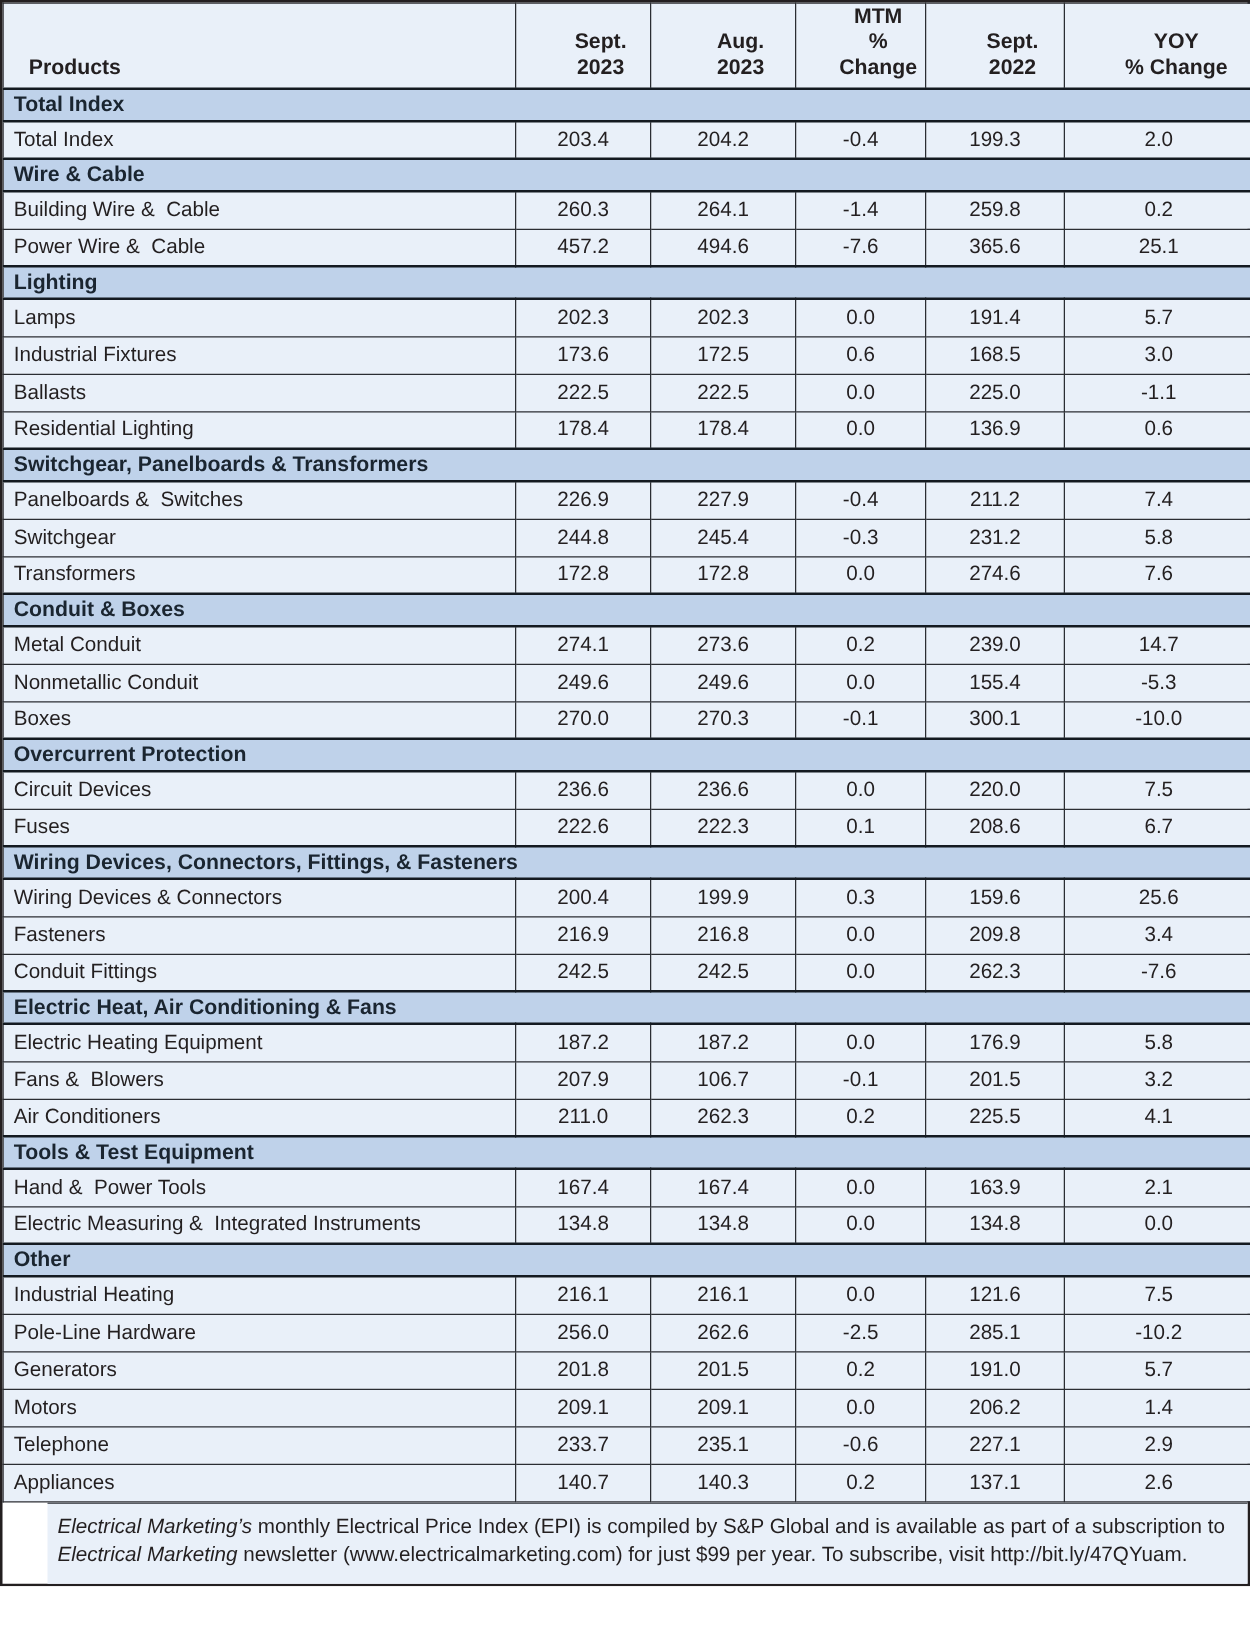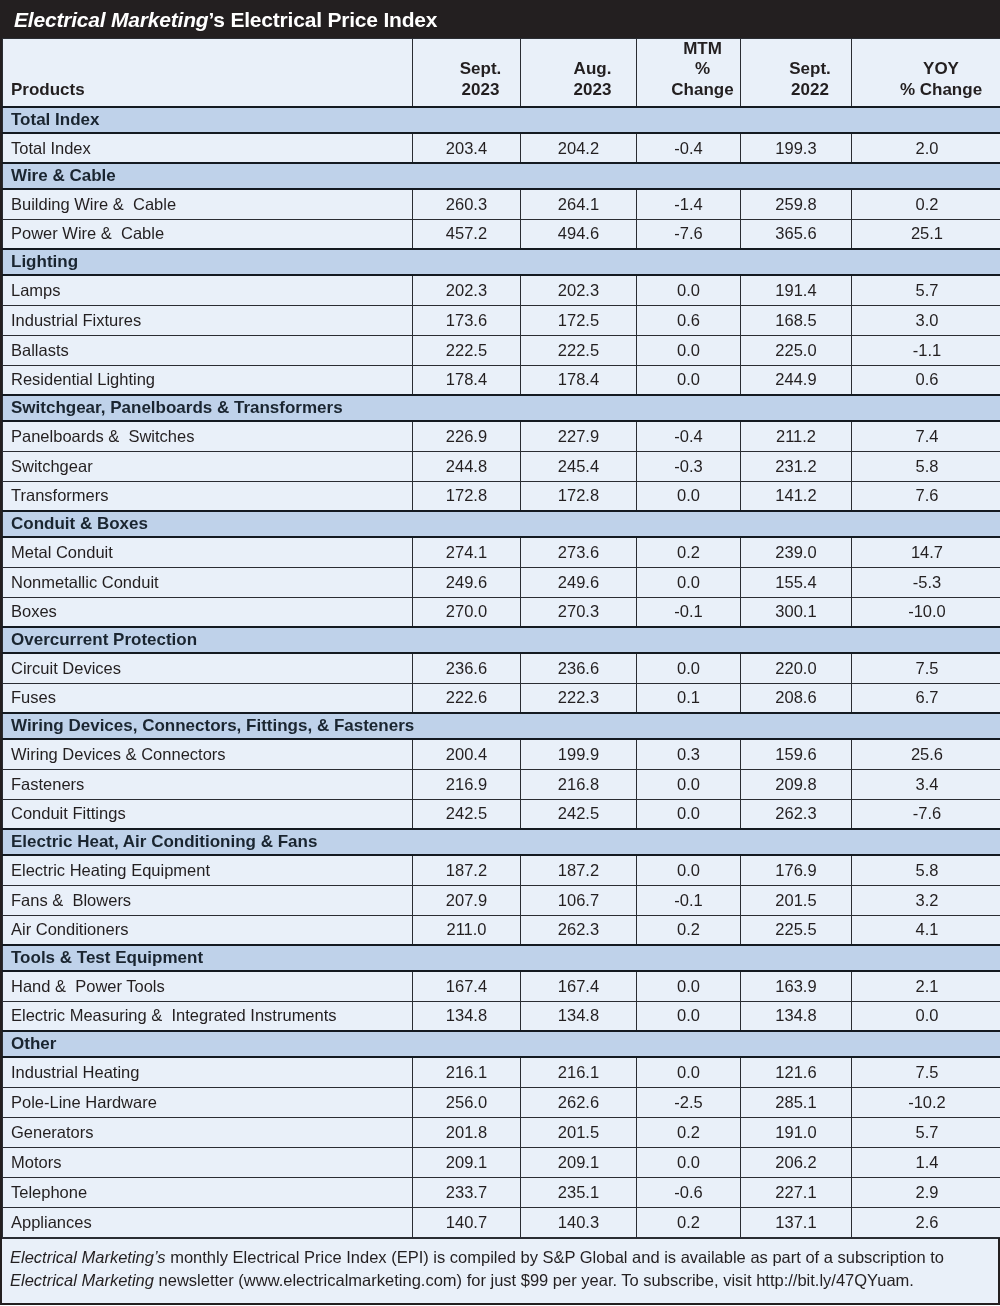--- a/index.html
+++ b/index.html
@@ -45,21 +45,21 @@
     text-align:center;
     vertical-align:bottom;
     height:50px;
     padding-bottom:6px;
     white-space:pre-line;
     line-height:1.2;
     padding-left:32px;
   }
   thead th.products-col{
     text-align:left;
-    padding-left:8px;
+    padding-left:20px;
   }
   tr.section-row td{
     background:var(--band-bg);
     color:var(--band-text);
     font-weight:bold;
     font-size:17px;
     height:26px;
     padding-left:8px;
     border-top:2px solid var(--band-border);
     border-bottom:2px solid var(--band-border);
@@ -75,31 +75,29 @@
   }
   tr.data-row td.value-cell{
     text-align:center;
   }
   .footer-note{
     background:var(--row-bg);
     border-top:1px solid #2a2d33;
     padding:7px 12px 10px 8px;
     font-size:16.5px;
     line-height:1.42;
+    margin-left:36px;
   }
   .footer-note .italic{font-style:italic;}
 </style>
 </head>
 <body>
 
 <div class="page">
 
-  <div class="title-bar">
-    <span><span class="italic">Electrical Marketing</span><span>’s Electrical Price Index</span></span>
-  </div>
 
   <table class="epi">
     <colgroup>
       <col style="width:410px">
       <col style="width:108px">
       <col style="width:116px">
       <col style="width:104px">
       <col style="width:111px">
       <col style="width:151px">
     </colgroup>
@@ -171,21 +169,21 @@
           <td class="value-cell">222.5</td>
           <td class="value-cell">0.0</td>
           <td class="value-cell">225.0</td>
           <td class="value-cell">-1.1</td>
         </tr>
         <tr class="data-row">
           <td class="product-cell">Residential Lighting</td>
           <td class="value-cell">178.4</td>
           <td class="value-cell">178.4</td>
           <td class="value-cell">0.0</td>
-          <td class="value-cell">244.9</td>
+          <td class="value-cell">136.9</td>
           <td class="value-cell">0.6</td>
         </tr>
         <tr class="section-row">
           <td colspan="6">Switchgear, Panelboards &amp; Transformers</td>
         </tr>
         <tr class="data-row">
           <td class="product-cell">Panelboards &amp;  Switches</td>
           <td class="value-cell">226.9</td>
           <td class="value-cell">227.9</td>
           <td class="value-cell">-0.4</td>
@@ -198,21 +196,21 @@
           <td class="value-cell">245.4</td>
           <td class="value-cell">-0.3</td>
           <td class="value-cell">231.2</td>
           <td class="value-cell">5.8</td>
         </tr>
         <tr class="data-row">
           <td class="product-cell">Transformers</td>
           <td class="value-cell">172.8</td>
           <td class="value-cell">172.8</td>
           <td class="value-cell">0.0</td>
-          <td class="value-cell">141.2</td>
+          <td class="value-cell">274.6</td>
           <td class="value-cell">7.6</td>
         </tr>
         <tr class="section-row">
           <td colspan="6">Conduit &amp; Boxes</td>
         </tr>
         <tr class="data-row">
           <td class="product-cell">Metal Conduit</td>
           <td class="value-cell">274.1</td>
           <td class="value-cell">273.6</td>
           <td class="value-cell">0.2</td>

